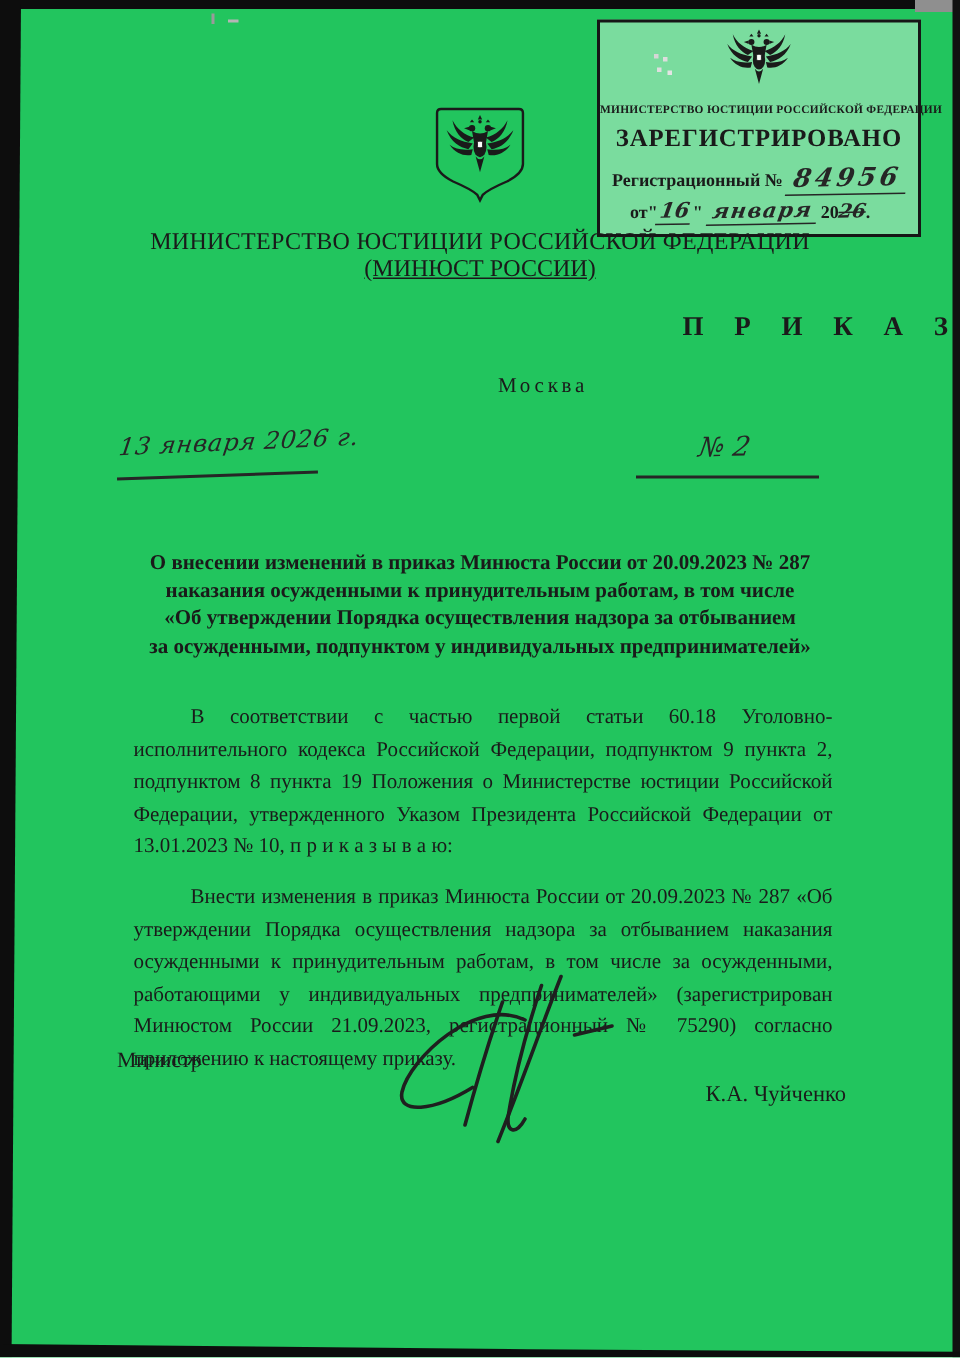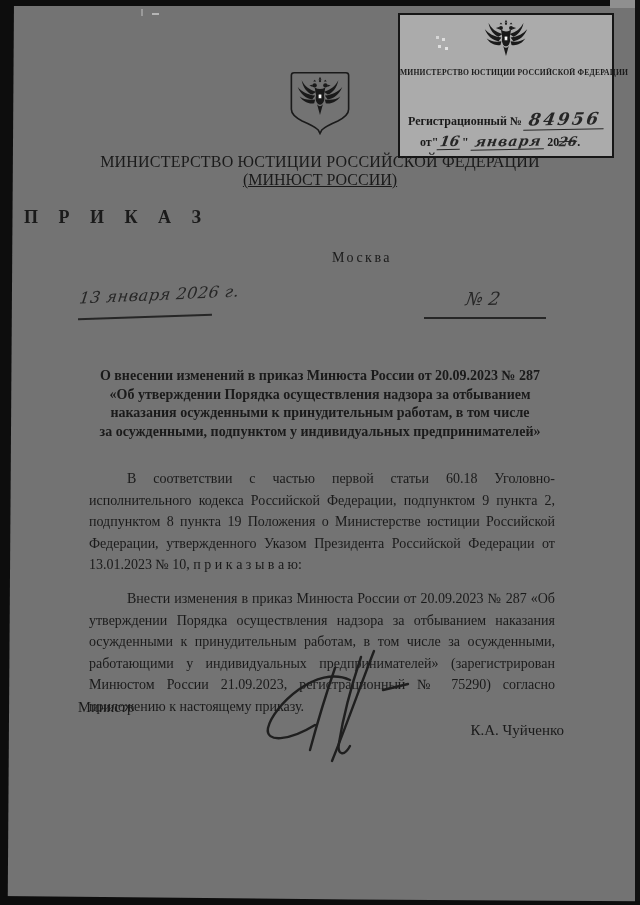--- a/index.html
+++ b/index.html
@@ -1,18 +1,18 @@
 <!DOCTYPE html>
 <html lang="ru"><head>
 <meta charset="utf-8">
 <style>
   html,body{margin:0;padding:0;background:#ffffff;}
   .page{
     position:relative;width:640px;height:905px;overflow:hidden;
-    background:#737373;color:#1a1a1a;
+    background:#22c55e;color:#1a1a1a;
     font-family:"Liberation Serif","DejaVu Serif",serif;
   }
   
   .scan-top{position:absolute;top:0;left:0;width:640px;height:6px;background:#0d0d0d;}
   .scan-top-gray{position:absolute;top:0;left:610px;width:30px;height:8px;background:#8f8f8f;}
   .scan-left{position:absolute;top:0;left:0;width:14px;height:905px;background:#0d0d0d;
     clip-path:polygon(0 0,100% 0,55% 100%,0 100%);}
   .scan-right{position:absolute;top:0;right:0;width:5px;height:905px;background:#111;}
   .scan-bottom{position:absolute;bottom:0;left:0;width:640px;height:10px;background:#0d0d0d;
     clip-path:polygon(0 10%,55% 45%,100% 62%,100% 100%,0 100%);}
@@ -39,21 +39,21 @@
   .hw-reg{font-size:17px;letter-spacing:2.5px;padding:0 4px;}
   .hw-day{font-size:14px;padding:0 2px;}
   .hw-month{font-size:14px;letter-spacing:1px;padding:0 3px;}
   .hw-year{font-size:13px;text-decoration:line-through;}
   
   .emblem{position:absolute;left:288px;top:70px;width:64px;height:68px;}
   .ministry-name{position:absolute;top:153px;left:0;width:100%;text-align:center;
     font-size:16px;letter-spacing:.2px;white-space:nowrap;}
   .ministry-short{position:absolute;top:171px;left:0;width:100%;text-align:center;
     font-size:16px;text-decoration:underline;}
-  .order-type{position:absolute;top:207px;left:0;width:100%;text-align:left;
+  .order-type{position:absolute;top:207px;left:0;width:100%;text-align:right;
     font-size:18px;font-weight:bold;letter-spacing:8px;padding-left:24px;box-sizing:border-box;}
   .city{position:absolute;top:250px;left:0;width:100%;text-align:center;
     font-size:14px;letter-spacing:2.5px;margin-left:42px;}
   
   .hw-date{position:absolute;left:80px;top:285px;font-size:16px;letter-spacing:.5px;
     transform:skewX(-10deg) rotate(-2.5deg);}
   .hw-date-underline{position:absolute;left:78px;top:316px;width:134px;height:2px;
     background:#262626;transform:rotate(-2deg);}
   .hw-number{position:absolute;left:466px;top:288px;font-size:18px;}
   .hw-number-underline{position:absolute;left:424px;top:317px;width:122px;height:1.5px;
@@ -110,20 +110,21 @@
   <div class="scan-mark-b"></div>
   <div class="scan-dots"></div>
 
   <div class="stamp">
     <div class="stamp-eagle">
       <svg width="46" height="42" viewBox="0 0 100 86">
           <use href="#eagle-shape"></use>
         </svg>
     </div>
     <div class="stamp-ministry">МИНИСТЕРСТВО ЮСТИЦИИ РОССИЙСКОЙ ФЕДЕРАЦИИ</div>
+    <div class="stamp-registered">ЗАРЕГИСТРИРОВАНО</div>
     <div class="stamp-regline">
       <span>Регистрационный №</span>
       <span class="hw hw-u hw-reg">84956</span>
     </div>
     <div class="stamp-dateline">
       <span>от</span><span>"</span><span class="hw hw-u hw-day">16</span><span>"</span>
       <span class="hw hw-u hw-month">января</span>
       <span>20</span><span class="hw hw-year">26</span><span>.</span>
     </div>
   </div>
@@ -140,22 +141,22 @@
   <div class="order-type">П Р И К А З</div>
   <div class="city">Москва</div>
 
   <div class="hw hw-date">13 января 2026 г.</div>
   <div class="hw-date-underline"></div>
   <div class="hw hw-number">№ 2</div>
   <div class="hw-number-underline"></div>
 
   <div class="title">
     <div>О внесении изменений в приказ Минюста России от 20.09.2023 № 287</div>
+    <div>наказания осужденными к принудительным работам, в том числе</div>
     <div>«Об утверждении Порядка осуществления надзора за отбыванием</div>
-    <div>наказания осужденными к принудительным работам, в том числе</div>
     <div>за осужденными, подпунктом у индивидуальных предпринимателей»</div>
   </div>
 
   <div class="body-text">
     <p>В соответствии с частью первой статьи 60.18 Уголовно-исполнительного кодекса Российской Федерации, подпунктом 9 пункта 2, подпунктом 8 пункта 19 Положения о Министерстве юстиции Российской Федерации, утвержденного Указом Президента Российской Федерации от 13.01.2023 № 10, п р и к а з ы в а ю:</p>
     <p>Внести изменения в приказ Минюста России от 20.09.2023 № 287 «Об утверждении Порядка осуществления надзора за отбыванием наказания осужденными к принудительным работам, в том числе за осужденными, работающими у индивидуальных предпринимателей» (зарегистрирован Минюстом России 21.09.2023, регистрационный № 75290) согласно приложению к настоящему приказу.</p>
   </div>
 
   <div class="sig-role">Министр</div>
   <div class="sig-autograph">

